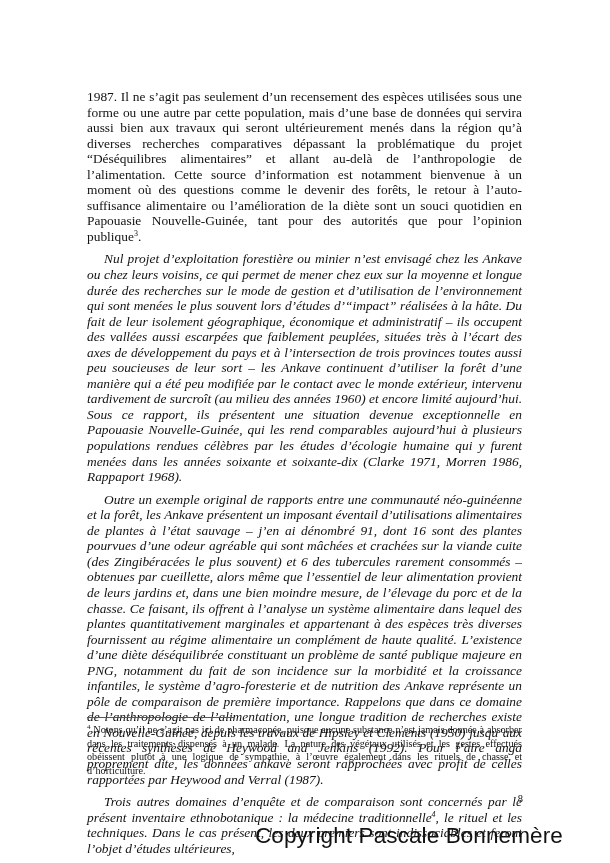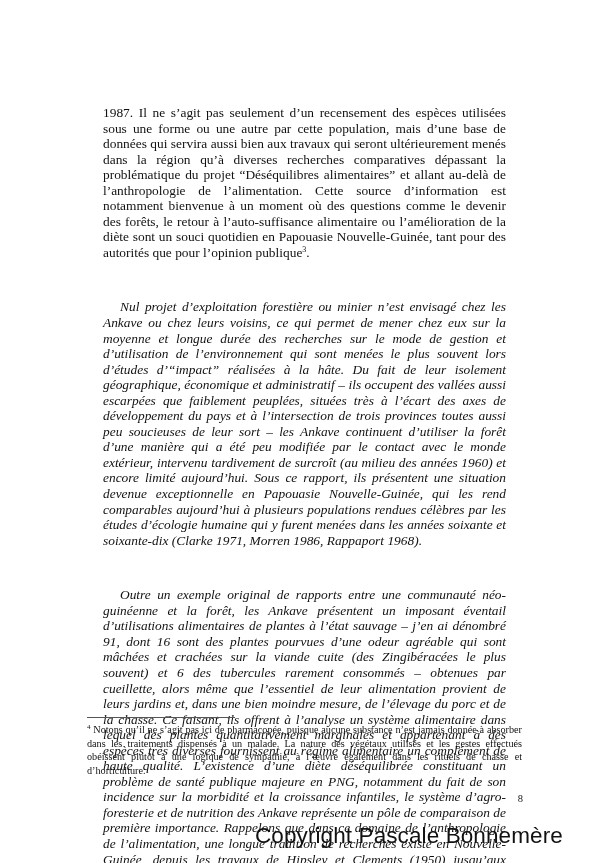--- a/index.html
+++ b/index.html
@@ -1,18 +1,18 @@
 <!DOCTYPE html>
 <html><head>
 <meta charset="utf-8">
 <style>
   html, body { margin: 0; padding: 0; background: #ffffff; }
   body { width: 610px; height: 863px; position: relative; overflow: hidden; }
   .page { position: absolute; left: 87px; top: 89px; width: 435px; font-family: "Liberation Serif", serif; font-size: 13.4px; line-height: 15.55px; color: #111; }
-  .para { margin: 16px; text-align: justify; hyphens: none; }
+  .para { margin: 0; text-align: justify; hyphens: none; }
   .para.indent { text-indent: 17px; font-style: italic; }
   .gap { height: 7px; }
   sup { font-size: 8px; line-height: 0; vertical-align: 5px; }
   .fn-rule { position: absolute; left: 87px; top: 717px; width: 148px; height: 0; border-top: 1px solid #555; }
   .footnotes { position: absolute; left: 87px; top: 723px; width: 435px; font-family: "Liberation Serif", serif; font-size: 10.2px; line-height: 13.6px; color: #111; }
   .fn { margin: 0 0 1px 0; text-align: justify; }
   .fn sup { font-size: 7px; vertical-align: 4px; }
   .page-number { position: absolute; left: 511px; top: 793px; width: 12px; text-align: right; font-family: "Liberation Serif", serif; font-size: 10.5px; color: #111; }
   .copyright { position: absolute; left: 255px; top: 823px; font-family: "Liberation Sans", sans-serif; font-size: 22.5px; color: #111; letter-spacing: 0.1px; white-space: nowrap; }
 </style>

